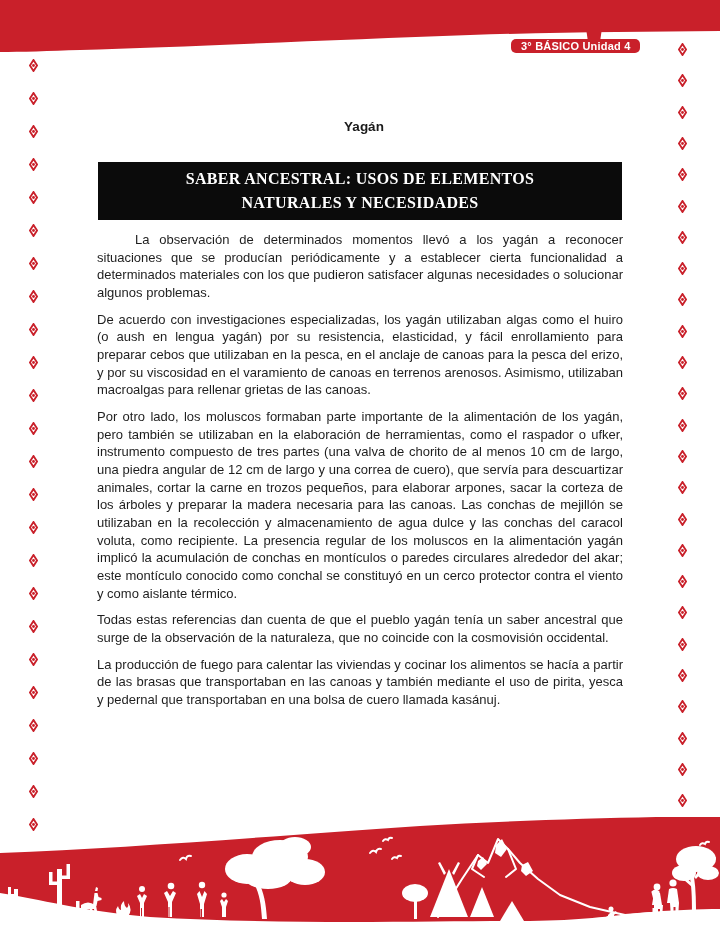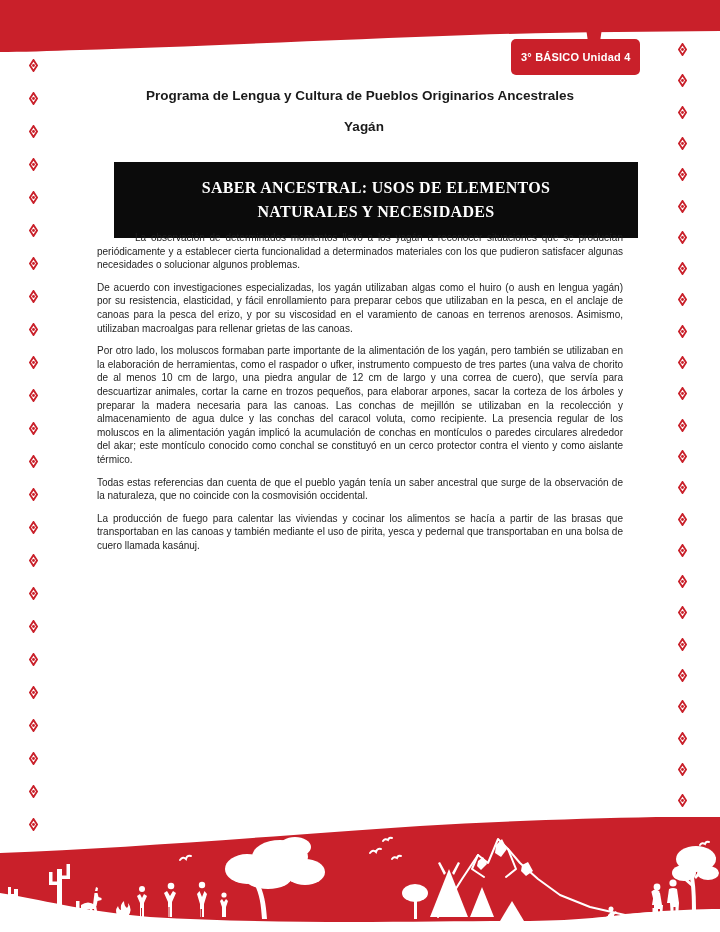--- a/index.html
+++ b/index.html
@@ -15,53 +15,53 @@
     margin:0 auto;
     background:#fff;
     overflow:hidden;
     font-family:"Liberation Sans",sans-serif;
     color:var(--text);
   }
   
   .top-band{position:absolute;left:0;top:0;width:720px;height:64px;}
   .badge{
     position:absolute;left:511px;top:39px;
-    min-width:122px;height:36px;
+    min-width:122px;height:14px;
     background:var(--red);
     border-radius:5px;
     color:#fff;font-size:11px;font-weight:600;
     display:flex;align-items:center;justify-content:center;
     padding:0 10px;letter-spacing:.2px;
   }
   
   .diamond{position:absolute;width:9px;height:13px;}
   
   .program-title{
     position:absolute;left:60px;right:60px;top:88px;
     text-align:center;font-size:13.5px;font-weight:700;color:#1a1a1a;
   }
   .language-title{
     position:absolute;left:60px;right:52px;top:119px;
     text-align:center;font-size:13.5px;font-weight:700;color:#1a1a1a;
   }
   .banner{
-    position:absolute;left:98px;top:162px;width:524px;height:76px;
+    position:absolute;left:98px;top:162px;width:524px;height:58px;
     background:var(--banner-bg);
-    display:flex;align-items:center;justify-content:center;margin-left:16px;
+    display:flex;align-items:center;justify-content:center;
   }
   .banner-text{
     max-width:452px;text-align:center;
     font-family:"Liberation Serif",serif;
     font-weight:700;font-size:16px;line-height:1.5;
     color:#fff;letter-spacing:.02em;
   }
   
   .body-text{
     position:absolute;left:97px;top:231px;width:526px;
-    font-size:10px;line-height:1.36;text-align:justify;color:#1e1e1e;
+    font-size:13px;line-height:1.36;text-align:justify;color:#1e1e1e;
   }
   .body-text p{margin:0 0 9px 0;}
   .body-text p.indent{text-indent:38px;}
   .body-text b{font-weight:400;}
   
   .footer-band{position:absolute;left:0;bottom:0;width:720px;height:115px;}
 </style>
 </head>
 <body>
 
@@ -268,21 +268,20 @@
       <svg class="diamond" viewBox="0 0 9 13" style="left: 678px; top: 762.9px;">
         <path d="M4.5 1 L8.1 6.5 L4.5 12 L0.9 6.5 Z" fill="none" stroke="var(--red)" stroke-width="1.9"></path>
         <circle cx="4.5" cy="6.5" r="1.4" fill="var(--red)"></circle>
       </svg>
       <svg class="diamond" viewBox="0 0 9 13" style="left: 678px; top: 794.2px;">
         <path d="M4.5 1 L8.1 6.5 L4.5 12 L0.9 6.5 Z" fill="none" stroke="var(--red)" stroke-width="1.9"></path>
         <circle cx="4.5" cy="6.5" r="1.4" fill="var(--red)"></circle>
       </svg>
     </div>
 
-  <div class="program-title">Programa de Lengua y Cultura de Pueblos Originarios Ancestrales</div>
   <div class="language-title">Yagán</div>
 
   <div class="banner">
     <div class="banner-text">SABER ANCESTRAL: USOS DE ELEMENTOS NATURALES Y NECESIDADES</div>
   </div>
 
   <div class="body-text">
       <p class="indent">La observación de determinados momentos llevó a los yagán a reconocer situaciones que se producían periódicamente y a establecer cierta funcionalidad a determinados materiales con los que pudieron satisfacer algunas necesidades o solucionar algunos problemas.</p>
       <p>De acuerdo con investigaciones especializadas, los yagán utilizaban algas como el huiro (o <b>aush</b> en lengua yagán) por su resistencia, elasticidad, y fácil enrollamiento para preparar cebos que utilizaban en la pesca, en el anclaje de canoas para la pesca del erizo, y por su viscosidad en el varamiento de canoas en terrenos arenosos. Asimismo, utilizaban macroalgas para rellenar grietas de las canoas.</p>
       <p>Por otro lado, los moluscos formaban parte importante de la alimentación de los yagán, pero también se utilizaban en la elaboración de herramientas, como el raspador o <b>ufker</b>, instrumento compuesto de tres partes (una valva de chorito de al menos 10 cm de largo, una piedra angular de 12 cm de largo y una correa de cuero), que servía para descuartizar animales, cortar la carne en trozos pequeños, para elaborar arpones, sacar la corteza de los árboles y preparar la madera necesaria para las canoas. Las conchas de mejillón se utilizaban en la recolección y almacenamiento de agua dulce y las conchas del caracol voluta, como recipiente. La presencia regular de los moluscos en la alimentación yagán implicó la acumulación de conchas en montículos o paredes circulares alrededor del <b>akar</b>; este montículo conocido como conchal se constituyó en un cerco protector contra el viento y como aislante térmico.</p>

